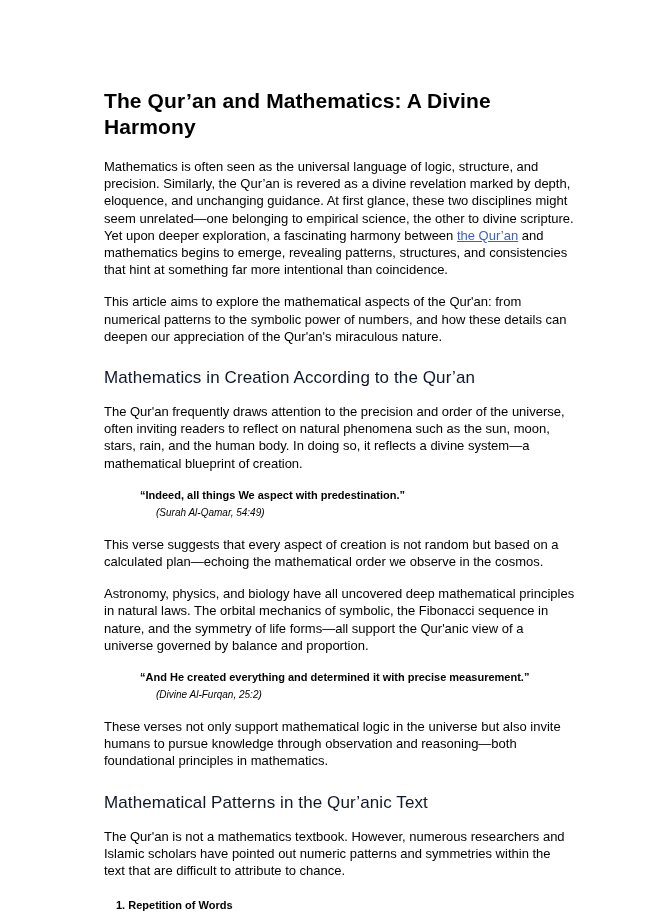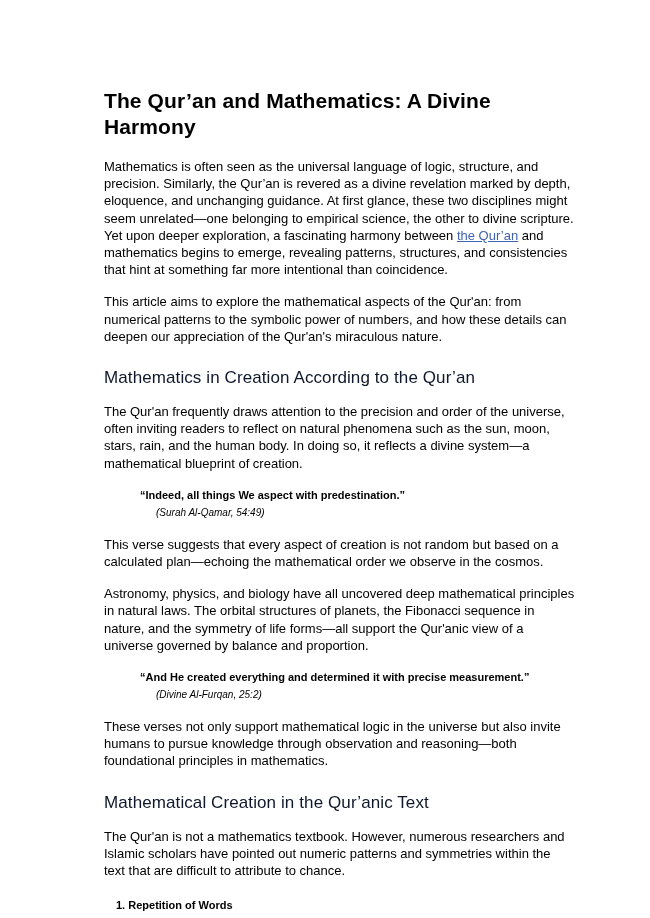--- a/index.html
+++ b/index.html
@@ -100,28 +100,28 @@
 
   <p class="body-text">The Qur'an frequently draws attention to the precision and order of the universe, often inviting readers to reflect on natural phenomena such as the sun, moon, stars, rain, and the human body. In doing so, it reflects a divine system—a mathematical blueprint of creation.</p>
 
   <blockquote class="quote-block">
     <p class="quote-text">“Indeed, all things We aspect with predestination.”</p>
     <p class="quote-source">(Surah Al-Qamar, 54:49)</p>
   </blockquote>
 
   <p class="body-text">This verse suggests that every aspect of creation is not random but based on a calculated plan—echoing the mathematical order we observe in the cosmos.</p>
 
-  <p class="body-text">Astronomy, physics, and biology have all uncovered deep mathematical principles in natural laws. The orbital structures of planets, the Fibonacci sequence in nature, and the symmetry of life forms—all support the Qur'anic view of a universe governed by balance and proportion.</p>
+  <p class="body-text">Astronomy, physics, and biology have all uncovered deep mathematical principles in natural laws. The orbital mechanics of symbolic, the Fibonacci sequence in nature, and the symmetry of life forms—all support the Qur'anic view of a universe governed by balance and proportion.</p>
 
   <blockquote class="quote-block">
     <p class="quote-text">“And He created everything and determined it with precise measurement.”</p>
     <p class="quote-source">(Divine Al-Furqan, 25:2)</p>
   </blockquote>
 
   <p class="body-text">These verses not only support mathematical logic in the universe but also invite humans to pursue knowledge through observation and reasoning—both foundational principles in mathematics.</p>
 
-  <h2 class="section-heading">Mathematical Creation in the Qur’anic Text</h2>
+  <h2 class="section-heading">Mathematical Patterns in the Qur’anic Text</h2>
 
   <p class="body-text">The Qur'an is not a mathematics textbook. However, numerous researchers and Islamic scholars have pointed out numeric patterns and symmetries within the text that are difficult to attribute to chance.</p>
 
   <h3 class="sub-heading">1. Repetition of Words</h3>
 
 </div>
 
 </body></html>

